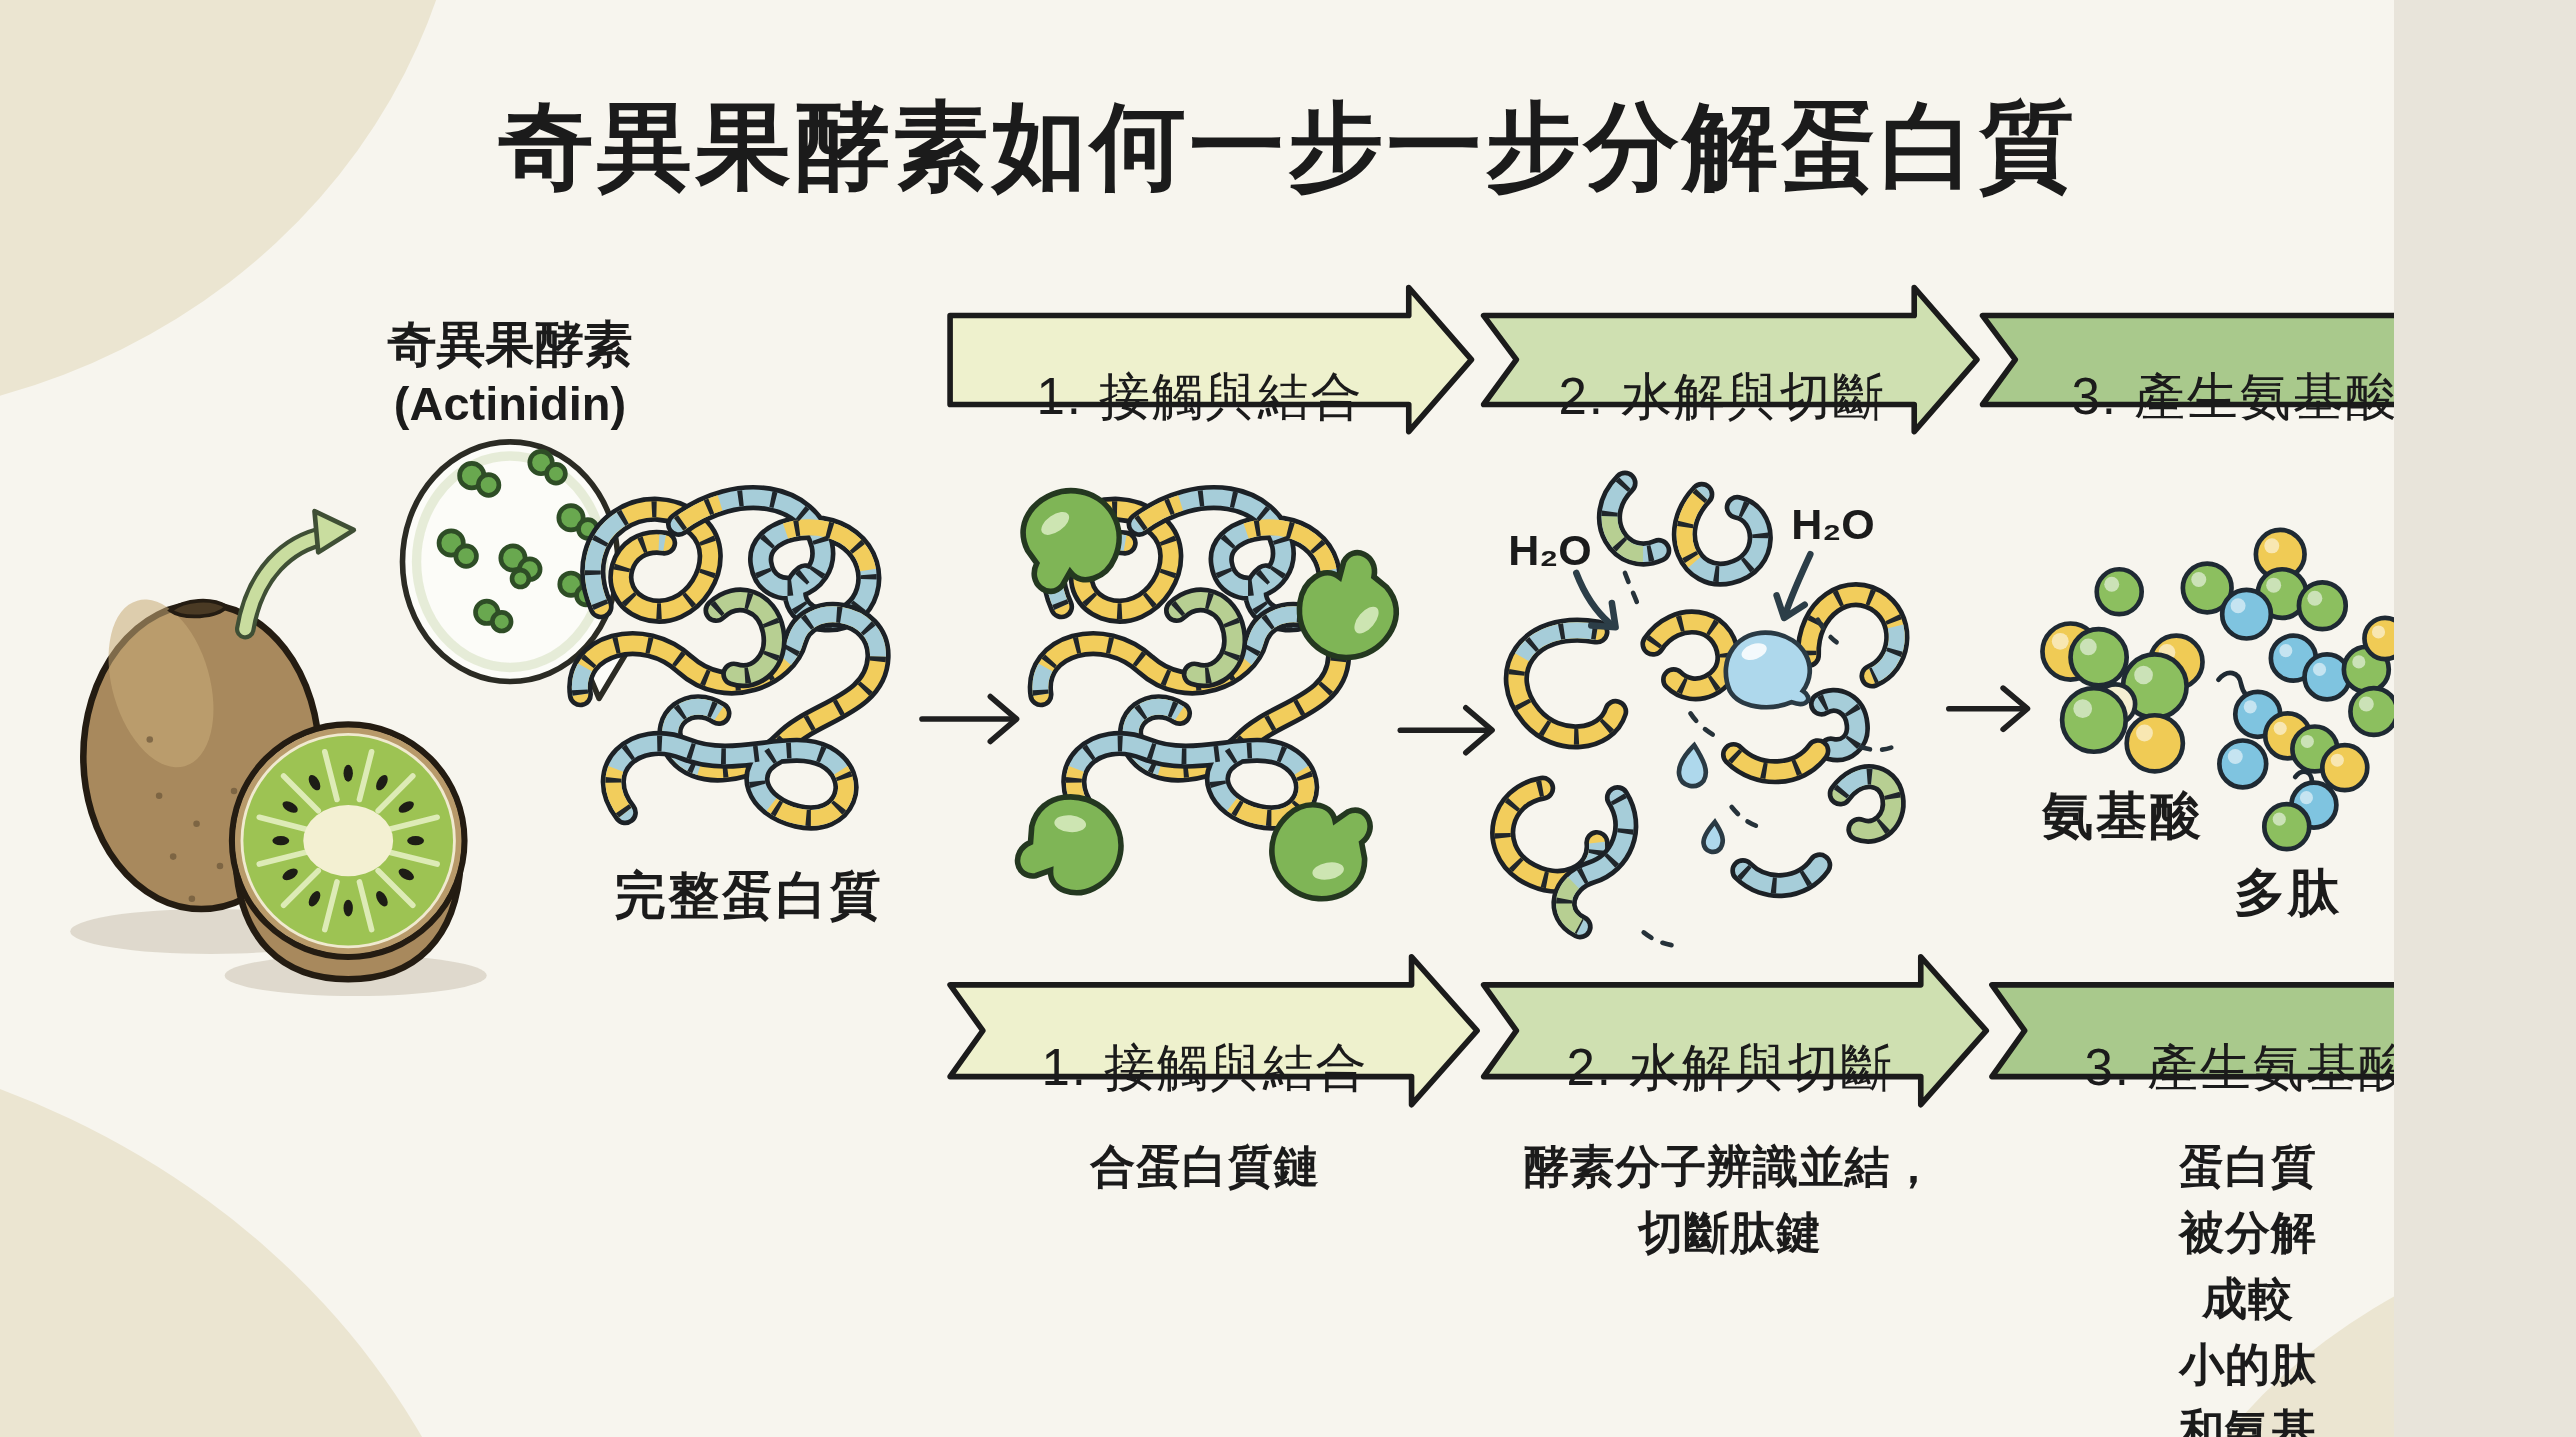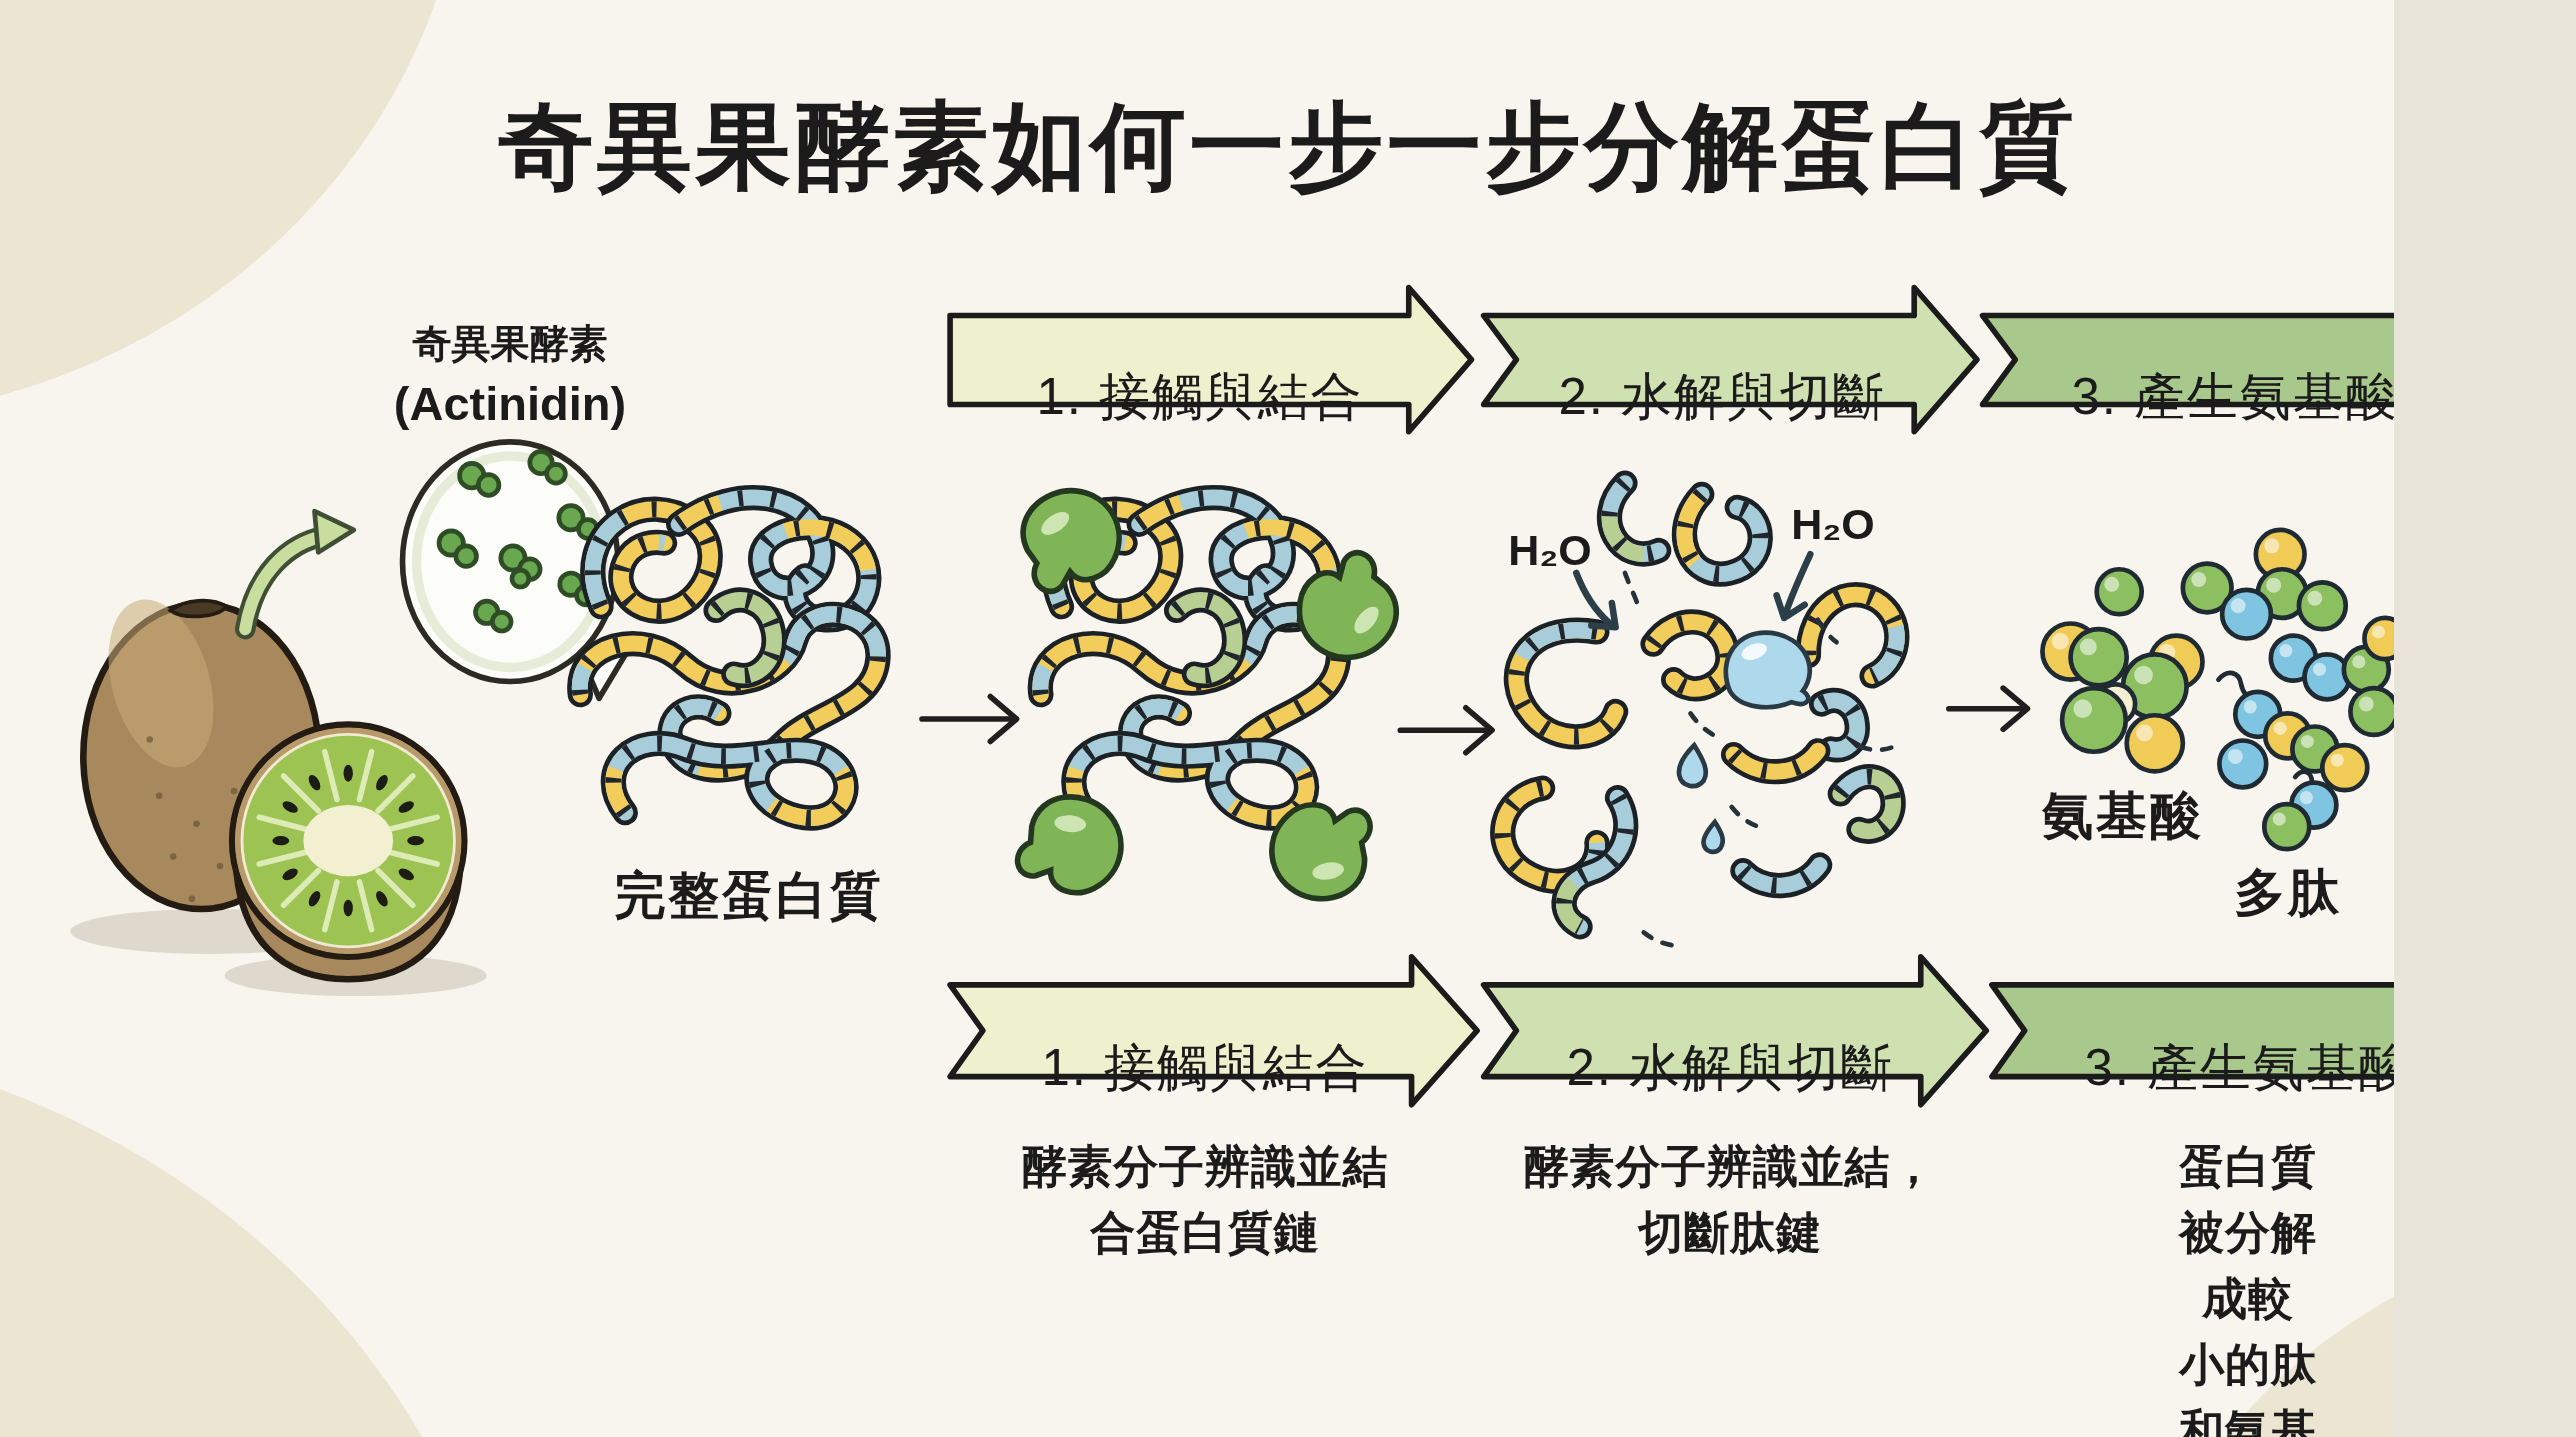--- a/index.html
+++ b/index.html
@@ -10,21 +10,21 @@
     color:var(--text,#1b1b1b);
   }
   .blob{position:absolute;border-radius:50%;background:var(--corner_blob,#ebe5d1);}
   .blob-tl{width:1310px;height:1217px;left:-842px;top:-796px;}
   .blob-bl{width:1685px;height:1498px;left:-1170px;top:1030px;}
   .blob-br{width:1310px;height:973px;left:2134px;top:1198px;}
   .scene{position:absolute;left:0;top:0;}
   .txt{position:absolute;transform:translate(-50%,-50%);white-space:nowrap;text-align:center;}
   .title{font-size:95px;font-weight:800;letter-spacing:3.7px;}
   .srclbl{line-height:60px;font-weight:700;}
-  .srclbl .l1{font-size:39px;}
+  .srclbl .l1{font-size:49px;}
   .srclbl .l2{font-size:47px;}
   .steplbl{font-size:51px;font-weight:400;letter-spacing:1.9px;margin-top:36px;}
   .stagelbl{font-size:51px;font-weight:700;letter-spacing:2.8px;}
   .h2o{font-size:43px;font-weight:800;}
   .desc{position:absolute;transform:translateX(-50%);text-align:center;font-size:45px;font-weight:700;line-height:66px;letter-spacing:0.9px;}
   .desc span{display:block;}
 
   
   .arrowshape{stroke:var(--arrow_outline,#1b1b1b);stroke-width:6;stroke-linejoin:round;}
   .step1{fill:var(--step1_fill,#eef1cd);} .step2{fill:var(--step2_fill,#cfe0b1);} .step3{fill:var(--step3_fill,#a9c98c);}
@@ -380,21 +380,20 @@
   <div class="txt h2o" style="left:1550px;top:550px;">H₂O</div>
   <div class="txt h2o" style="left:1833px;top:524px;">H₂O</div>
   <div class="txt stagelbl" style="left:2123px;top:816px;">氨基酸</div>
   <div class="txt stagelbl" style="left:2288px;top:893px;">多肽</div>
 
   <div class="txt steplbl" style="left:1205px;top:1032px;">1. 接觸與結合</div>
   <div class="txt steplbl" style="left:1730px;top:1032px;">2. 水解與切斷</div>
   <div class="txt steplbl" style="left:2248px;top:1032px;">3. 產生氨基酸</div>
 
   <div class="desc" style="left:1205px;top:1134px;">
-    <span>酵素分子辨識並結</span>
     <span>合蛋白質鏈</span>
   </div>
   <div class="desc" style="left:1730px;top:1134px;">
     <span>酵素分子辨識並結，</span>
     <span>切斷肽鍵</span>
   </div>
   <div class="desc" style="left:2248px;top:1134px;">
     <span>蛋白質被分解成較</span>
     <span>小的肽和氨基酸</span>
   </div>

